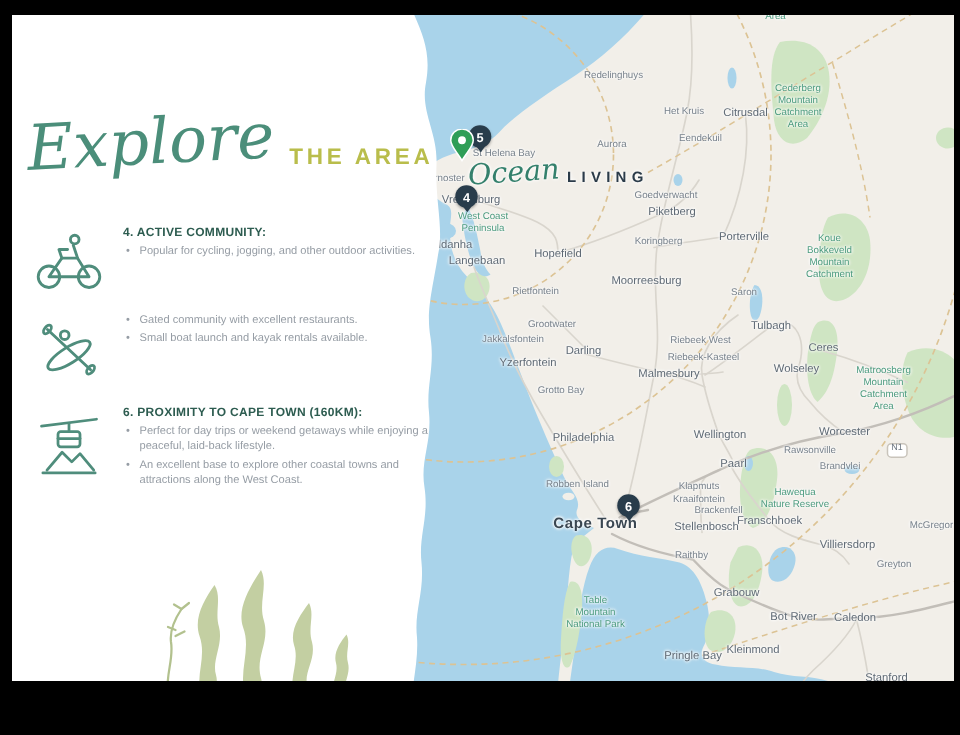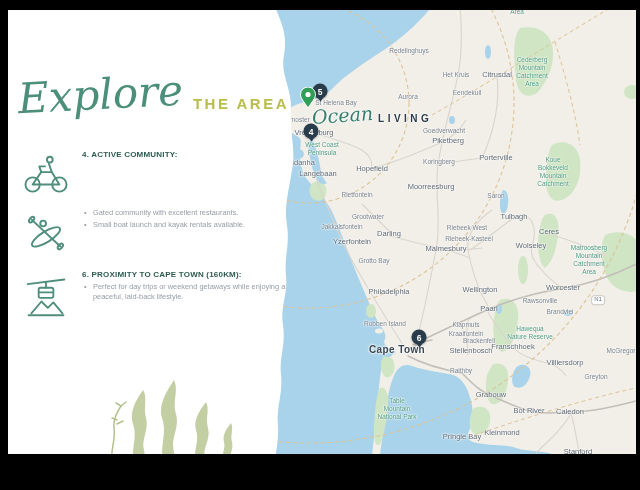--- a/index.html
+++ b/index.html
@@ -208,21 +208,21 @@
           <span class="ml ml-town" style="left: 621px; top: 351px;">McGregor</span>
           <span class="ml ml-town2" style="left: 565px; top: 363px;">Villiersdorp</span>
           <span class="ml ml-town" style="left: 461px; top: 371px;">Raithby</span>
           <span class="ml ml-town" style="left: 596px; top: 377px;">Greyton</span>
           <span class="ml ml-town2" style="left: 491px; top: 395px;">Grabouw</span>
           <span class="ml ml-town2" style="left: 529px; top: 411px;">Bot River</span>
           <span class="ml ml-town2" style="left: 570px; top: 412px;">Caledon</span>
           <span class="ml ml-town2" style="left: 502px; top: 433px;">Kleinmond</span>
           <span class="ml ml-town2" style="left: 462px; top: 437px;">Pringle Bay</span>
           <span class="ml ml-town2" style="left: 539px; top: 448px; margin-top: 36px;">Hermanus</span>
-          <span class="ml ml-town2" style="left: 578px; top: 452px;">Stanford</span>
+          <span class="ml ml-town2" style="left: 591px; top: 452px;">Stanford</span>
           <span class="ml ml-badge" style="left: 598px; top: 300px;">N1</span>
           <div class="marker" style="left: 320px; top: 91px;">
             <span>5</span>
           </div>
           <div class="marker" style="left: 311px; top: 131px;">
             <span>4</span>
           </div>
           <div class="marker" style="left: 419px; top: 337px;">
             <span>6</span>
           </div>
@@ -265,20 +265,21 @@
               <circle cx="38" cy="33" r="7.5"></circle>
             <path d="M10,33 L19,20 L30,20 L38,33 L23,33 Z"></path>
             <path d="M27,11 L30,20"></path>
               <circle cx="28" cy="7" r="3"></circle>
             <path d="M19,20 L17,14 L23,14"></path>
           </svg>
         </div>
         <div class="sec-text">
           <div class="sec-head">4. ACTIVE COMMUNITY:</div>
           <div>
+              <div class="bullet">Popular for cycling, jogging, and other outdoor activities.</div>
             </div>
         </div>
       </div>
 
       <div class="section">
         <div class="icon-box">
           <svg width="46" height="46" viewBox="0 0 48 48" fill="none" stroke="#4f8d7c" stroke-width="2" stroke-linecap="round" stroke-linejoin="round">
             <ellipse cx="24" cy="27" rx="17" ry="5.5" transform="rotate(-32 24 27)"></ellipse>
             <circle cx="21" cy="13" r="3"></circle>
             <path d="M9,9 L39,37"></path>
@@ -302,20 +303,21 @@
             <rect x="16" y="16" width="16" height="11" rx="2"></rect>
             <path d="M16,21 L32,21"></path>
             <path d="M8,44 L19,31 L26,38 L32,32 L42,44"></path>
             <path d="M5,46 L43,46"></path>
           </svg>
         </div>
         <div class="sec-text">
           <div class="sec-head">6. PROXIMITY TO CAPE TOWN (160KM):</div>
           <div>
               <div class="bullet">Perfect for day trips or weekend getaways while enjoying a peaceful, laid-back lifestyle.</div>
+              <div class="bullet">An excellent base to explore other coastal towns and attractions along the West Coast.</div>
             </div>
         </div>
       </div>
     </div>
 
     <svg class="kelp" width="150" height="92" viewBox="0 0 150 92">
       <g fill="#c3cfa2">
         <path d="M38,92 C34,78 42,66 37,52 C33,40 40,28 47,18 C52,26 47,36 50,46 C53,58 45,68 48,78 C50,85 46,89 44,92 Z"></path>
         <path d="M68,92 C62,76 72,62 66,46 C62,34 70,20 78,8 C83,18 76,30 80,42 C84,56 74,66 78,80 C80,87 75,90 73,92 Z"></path>
         <path d="M100,92 C96,80 104,70 100,58 C97,48 104,38 110,30 C114,38 109,46 112,56 C115,68 106,76 109,86 C110,89 107,91 105,92 Z"></path>

